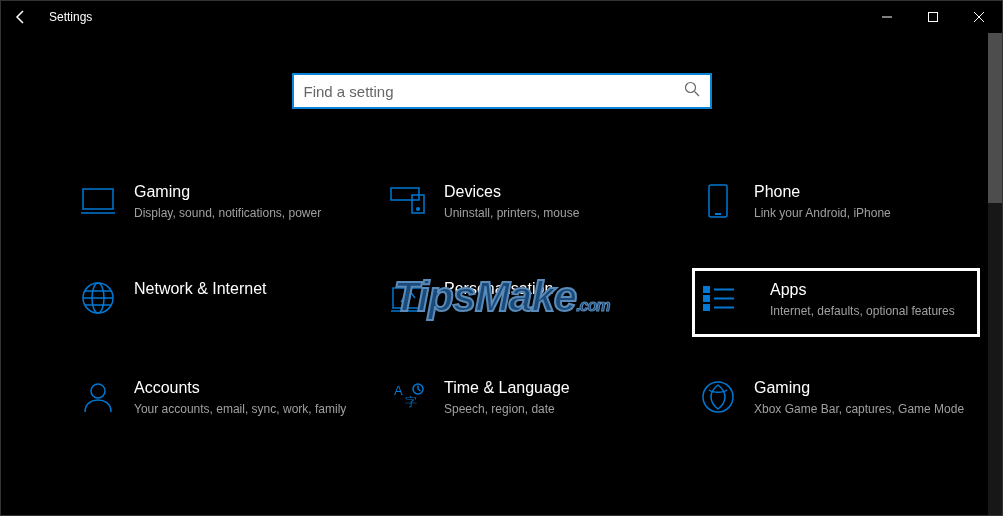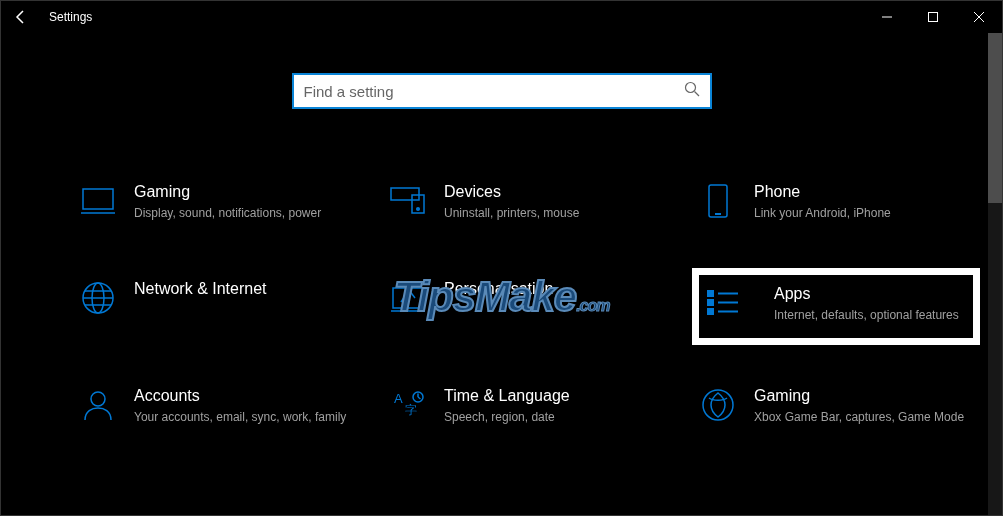--- a/index.html
+++ b/index.html
@@ -98,21 +98,21 @@
     justify-content: start;
   }
   .tile {
     display: flex;
     align-items: flex-start;
     gap: 18px;
     cursor: pointer;
     padding: 4px;
   }
   .tile.highlight {
-    border: 7px solid #ffffff;
+    border: 3px solid #ffffff;
     padding: 10px 14px 14px 6px;
     margin: -8px -4px -12px -4px;
     gap: 33px;
   }
   .tile-icon {
     width: 36px;
     height: 36px;
     flex-shrink: 0;
     display: flex;
     align-items: center;

